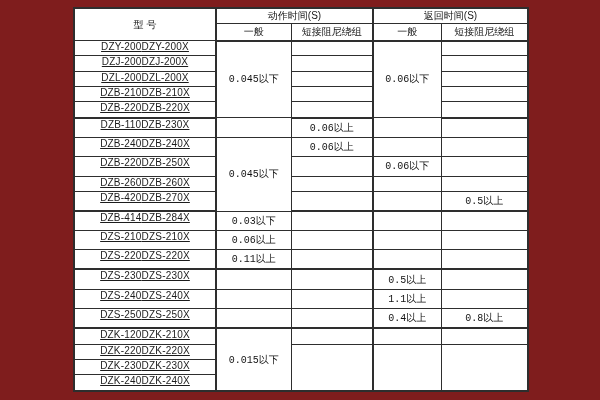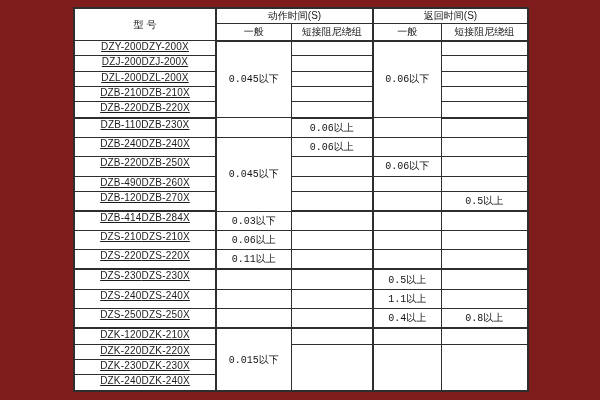--- a/index.html
+++ b/index.html
@@ -165,32 +165,32 @@
               <span>DZB-250X</span>
             </div>
           </td>
           <td class="value-cell v-thick-r"></td>
           <td class="value-cell">0.06以下</td>
           <td class="value-cell"></td>
         </tr>
         <tr>
           <td class="model-cell v-thick-r">
             <div class="model-wrap">
-              <span>DZB-490</span>
+              <span>DZB-260</span>
               <span>DZB-260X</span>
             </div>
           </td>
           <td class="value-cell v-thick-r"></td>
           <td class="value-cell"></td>
           <td class="value-cell"></td>
         </tr>
         <tr class="group-end">
           <td class="model-cell v-thick-r">
             <div class="model-wrap">
-              <span>DZB-120</span>
+              <span>DZB-420</span>
               <span>DZB-270X</span>
             </div>
           </td>
           <td class="value-cell v-thick-r"></td>
           <td class="value-cell"></td>
           <td class="value-cell">0.5以上</td>
         </tr>
         <tr>
           <td class="model-cell v-thick-r">
             <div class="model-wrap">

